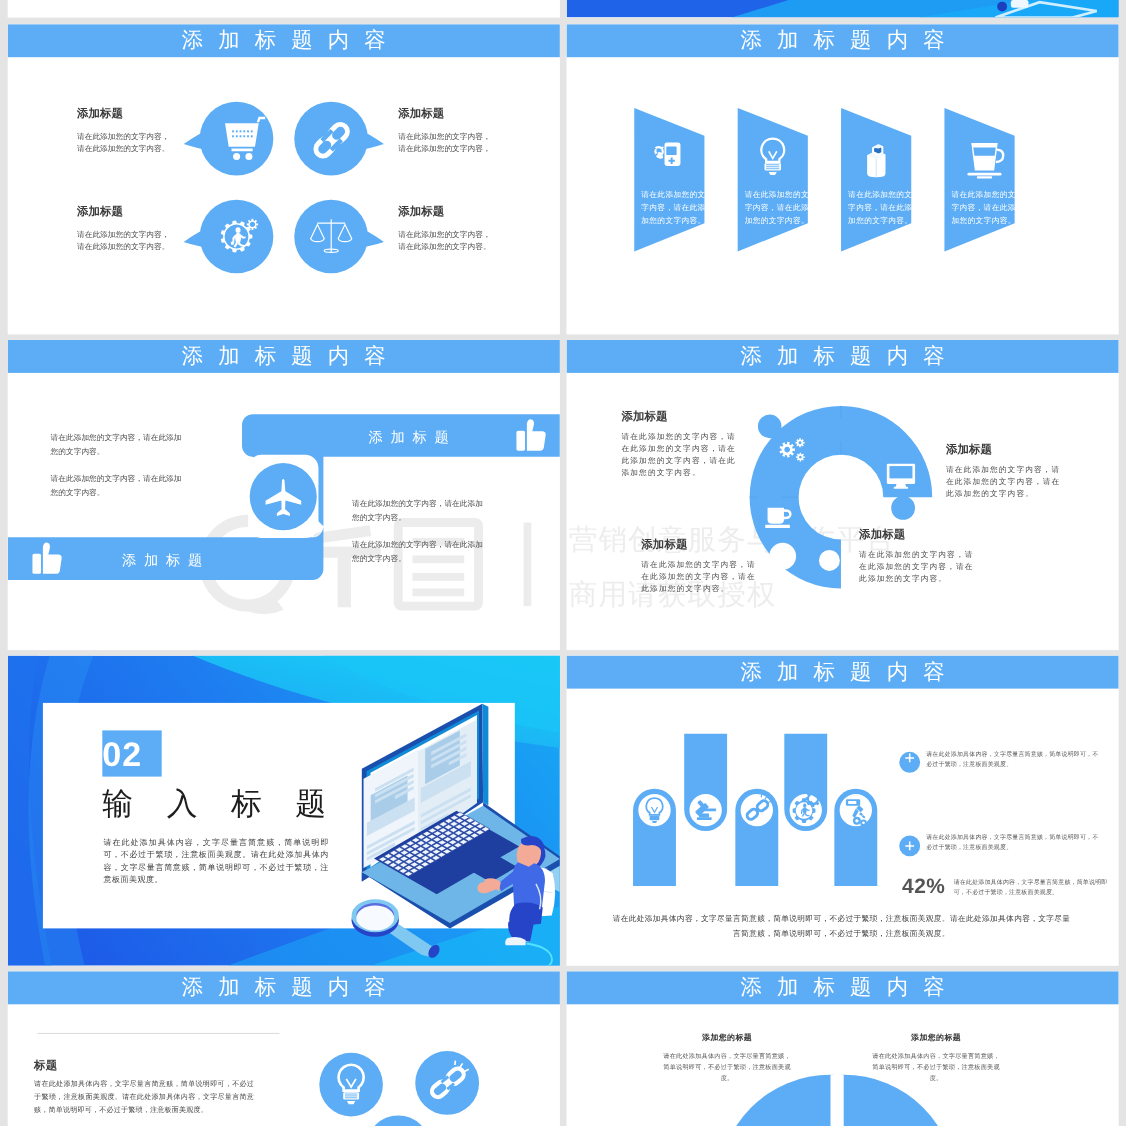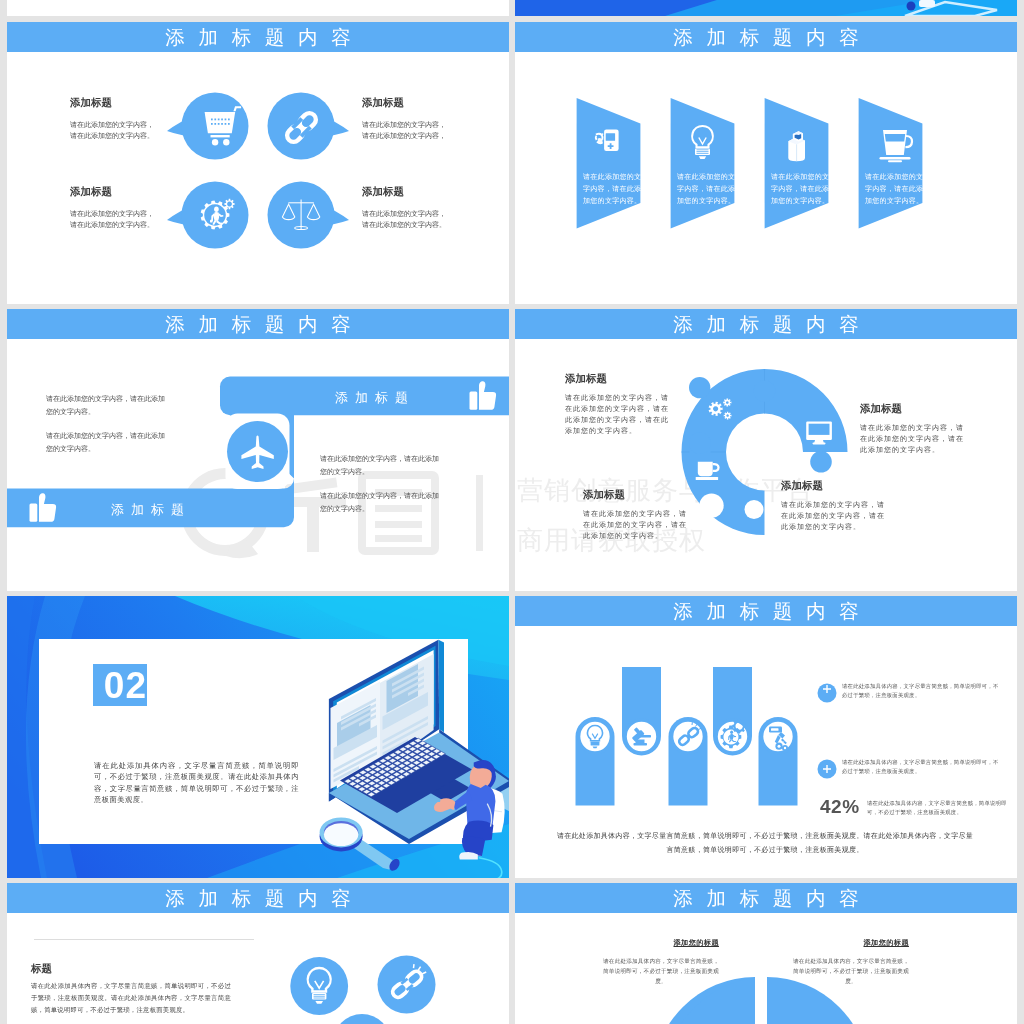--- a/index.html
+++ b/index.html
@@ -40,42 +40,42 @@
   .s4-b1{position:absolute;left:50px;top:63px;width:110px;}
   .s4-b2{position:absolute;left:345px;top:93px;width:110px;}
   .s4-b3{position:absolute;left:68px;top:179px;width:110px;}
   .s4-b4{position:absolute;left:266px;top:170px;width:110px;}
   .s4-b1 .h2,.s4-b2 .h2,.s4-b3 .h2,.s4-b4 .h2{margin-bottom:6px;}
   .s4-b1 .body-tx,.s4-b2 .body-tx,.s4-b3 .body-tx,.s4-b4 .body-tx{line-height:11px;letter-spacing:1px;}
   
   .s5-bg,.s5-art{position:absolute;left:0;top:0;}
   .s5-panel{position:absolute;left:32px;top:43px;width:429px;height:205px;background:#fff;}
   .s5-num{position:absolute;left:54px;top:25px;width:54px;height:42px;background:#5cadf5;
-          color:#fff;font-size:37px;font-weight:700;text-align:right;line-height:44px;letter-spacing:1px;}
+          color:#fff;font-size:31px;font-weight:700;text-align:left;line-height:44px;letter-spacing:1px;}
   .s5-title{position:absolute;left:54px;top:76px;font-size:28px;color:#1d1d1d;letter-spacing:30.5px;font-weight:500;line-height:32px;}
   .s5-body{position:absolute;left:55px;top:121px;width:205px;font-size:7.3px;color:#3f3f3f;
            line-height:11.4px;text-align:justify;letter-spacing:.45px;}
   
   .s6-svg{position:absolute;left:0;top:0;}
   .s6-txt{font-size:5.4px;color:#555;line-height:9px;letter-spacing:.2px;}
   .s6-bul1{position:absolute;left:327px;top:86px;width:162px;}
   .s6-bul2{position:absolute;left:327px;top:162px;width:162px;}
   .s6-stat{position:absolute;left:305px;top:200px;font-size:19px;font-weight:700;color:#555;letter-spacing:.5px;}
   .s6-stat-tx{position:absolute;left:352px;top:203px;width:140px;}
   .s6-foot{position:absolute;left:40px;top:233px;width:420px;font-size:7px;color:#3a3a3a;
            line-height:14px;text-align:center;letter-spacing:.3px;}
   
   .s7-svg{position:absolute;left:0;top:0;}
   .s7-rule{position:absolute;left:27px;top:56px;width:220px;height:1px;background:#dddddd;}
   .s7-head{position:absolute;left:24px;top:79px;text-align:center;}
   .s7-body{position:absolute;left:24px;top:97px;width:200px;font-size:6.4px;color:#444;
            line-height:12px;text-align:justify;letter-spacing:.2px;}
   
   .s8-svg{position:absolute;left:0;top:0;}
-  .s8-h{font-size:7.2px;font-weight:700;color:#333;text-align:right;letter-spacing:.4px;text-decoration:underline;}
+  .s8-h{font-size:7.2px;font-weight:700;color:#333;text-align:center;letter-spacing:.4px;}
   .s8-t{font-size:5.6px;color:#555;line-height:10px;text-align:center;margin-top:8px;letter-spacing:.2px;}
   .s8-b1{position:absolute;left:88px;top:55px;width:116px;}
   .s8-b2{position:absolute;left:278px;top:55px;width:116px;}
 </style>
 </head>
 <body>
 
 <div class="page">
 
   <div class="slide cl r0"></div>
@@ -411,20 +411,21 @@
       <rect x="0" y="0" width="502" height="282" fill="url(#g5a)"></rect>
       <path d="M28 0 Q6 110 40 282 H0 V0 Z" fill="#1f74ee" opacity="0.55"></path>
       <path d="M78 0 Q30 120 70 282 H34 Q2 120 38 0 Z" fill="#2f9cf7" opacity="0.35"></path>
       <path d="M100 0 H502 V84 Q300 56 168 0 Z" fill="url(#g5b)"></path>
       <path d="M255 0 H502 V70 Q360 46 288 0 Z" fill="#19c4f7" opacity="0.75"></path>
       <path d="M502 282 H200 Q350 226 502 176 Z" fill="#1ba6f5" opacity="0.55"></path>
       <path d="M502 282 H330 Q430 248 502 228 Z" fill="#18c0f8" opacity="0.55"></path>
     </svg>
     <div class="s5-panel">
       <div class="s5-num">02</div>
+      <div class="s5-title">输入标题</div>
       <div class="s5-body">请在此处添加具体内容，文字尽量言简意赅，简单说明即可，不必过于繁琐，注意板面美观度。请在此处添加具体内容，文字尽量言简意赅，简单说明即可，不必过于繁琐，注意板面美观度。</div>
     </div>
     <svg class="s5-art" width="502" height="282" viewBox="0 0 502 282">
       <g>
         <path d="M455 160 L502 183 L502 215 L448 190 Z" fill="#93d0f2"></path>
       </g>
       <g>
 
         <path d="M431.4 43.8 L321.9 102.9 L321.9 205.4 L432.2 133.3 Z" fill="#1b4fae"></path>
         <path d="M431.4 43.8 L437.0 46.4 L437.0 136.2 L432.2 133.3 Z" fill="#1089d6"></path>

